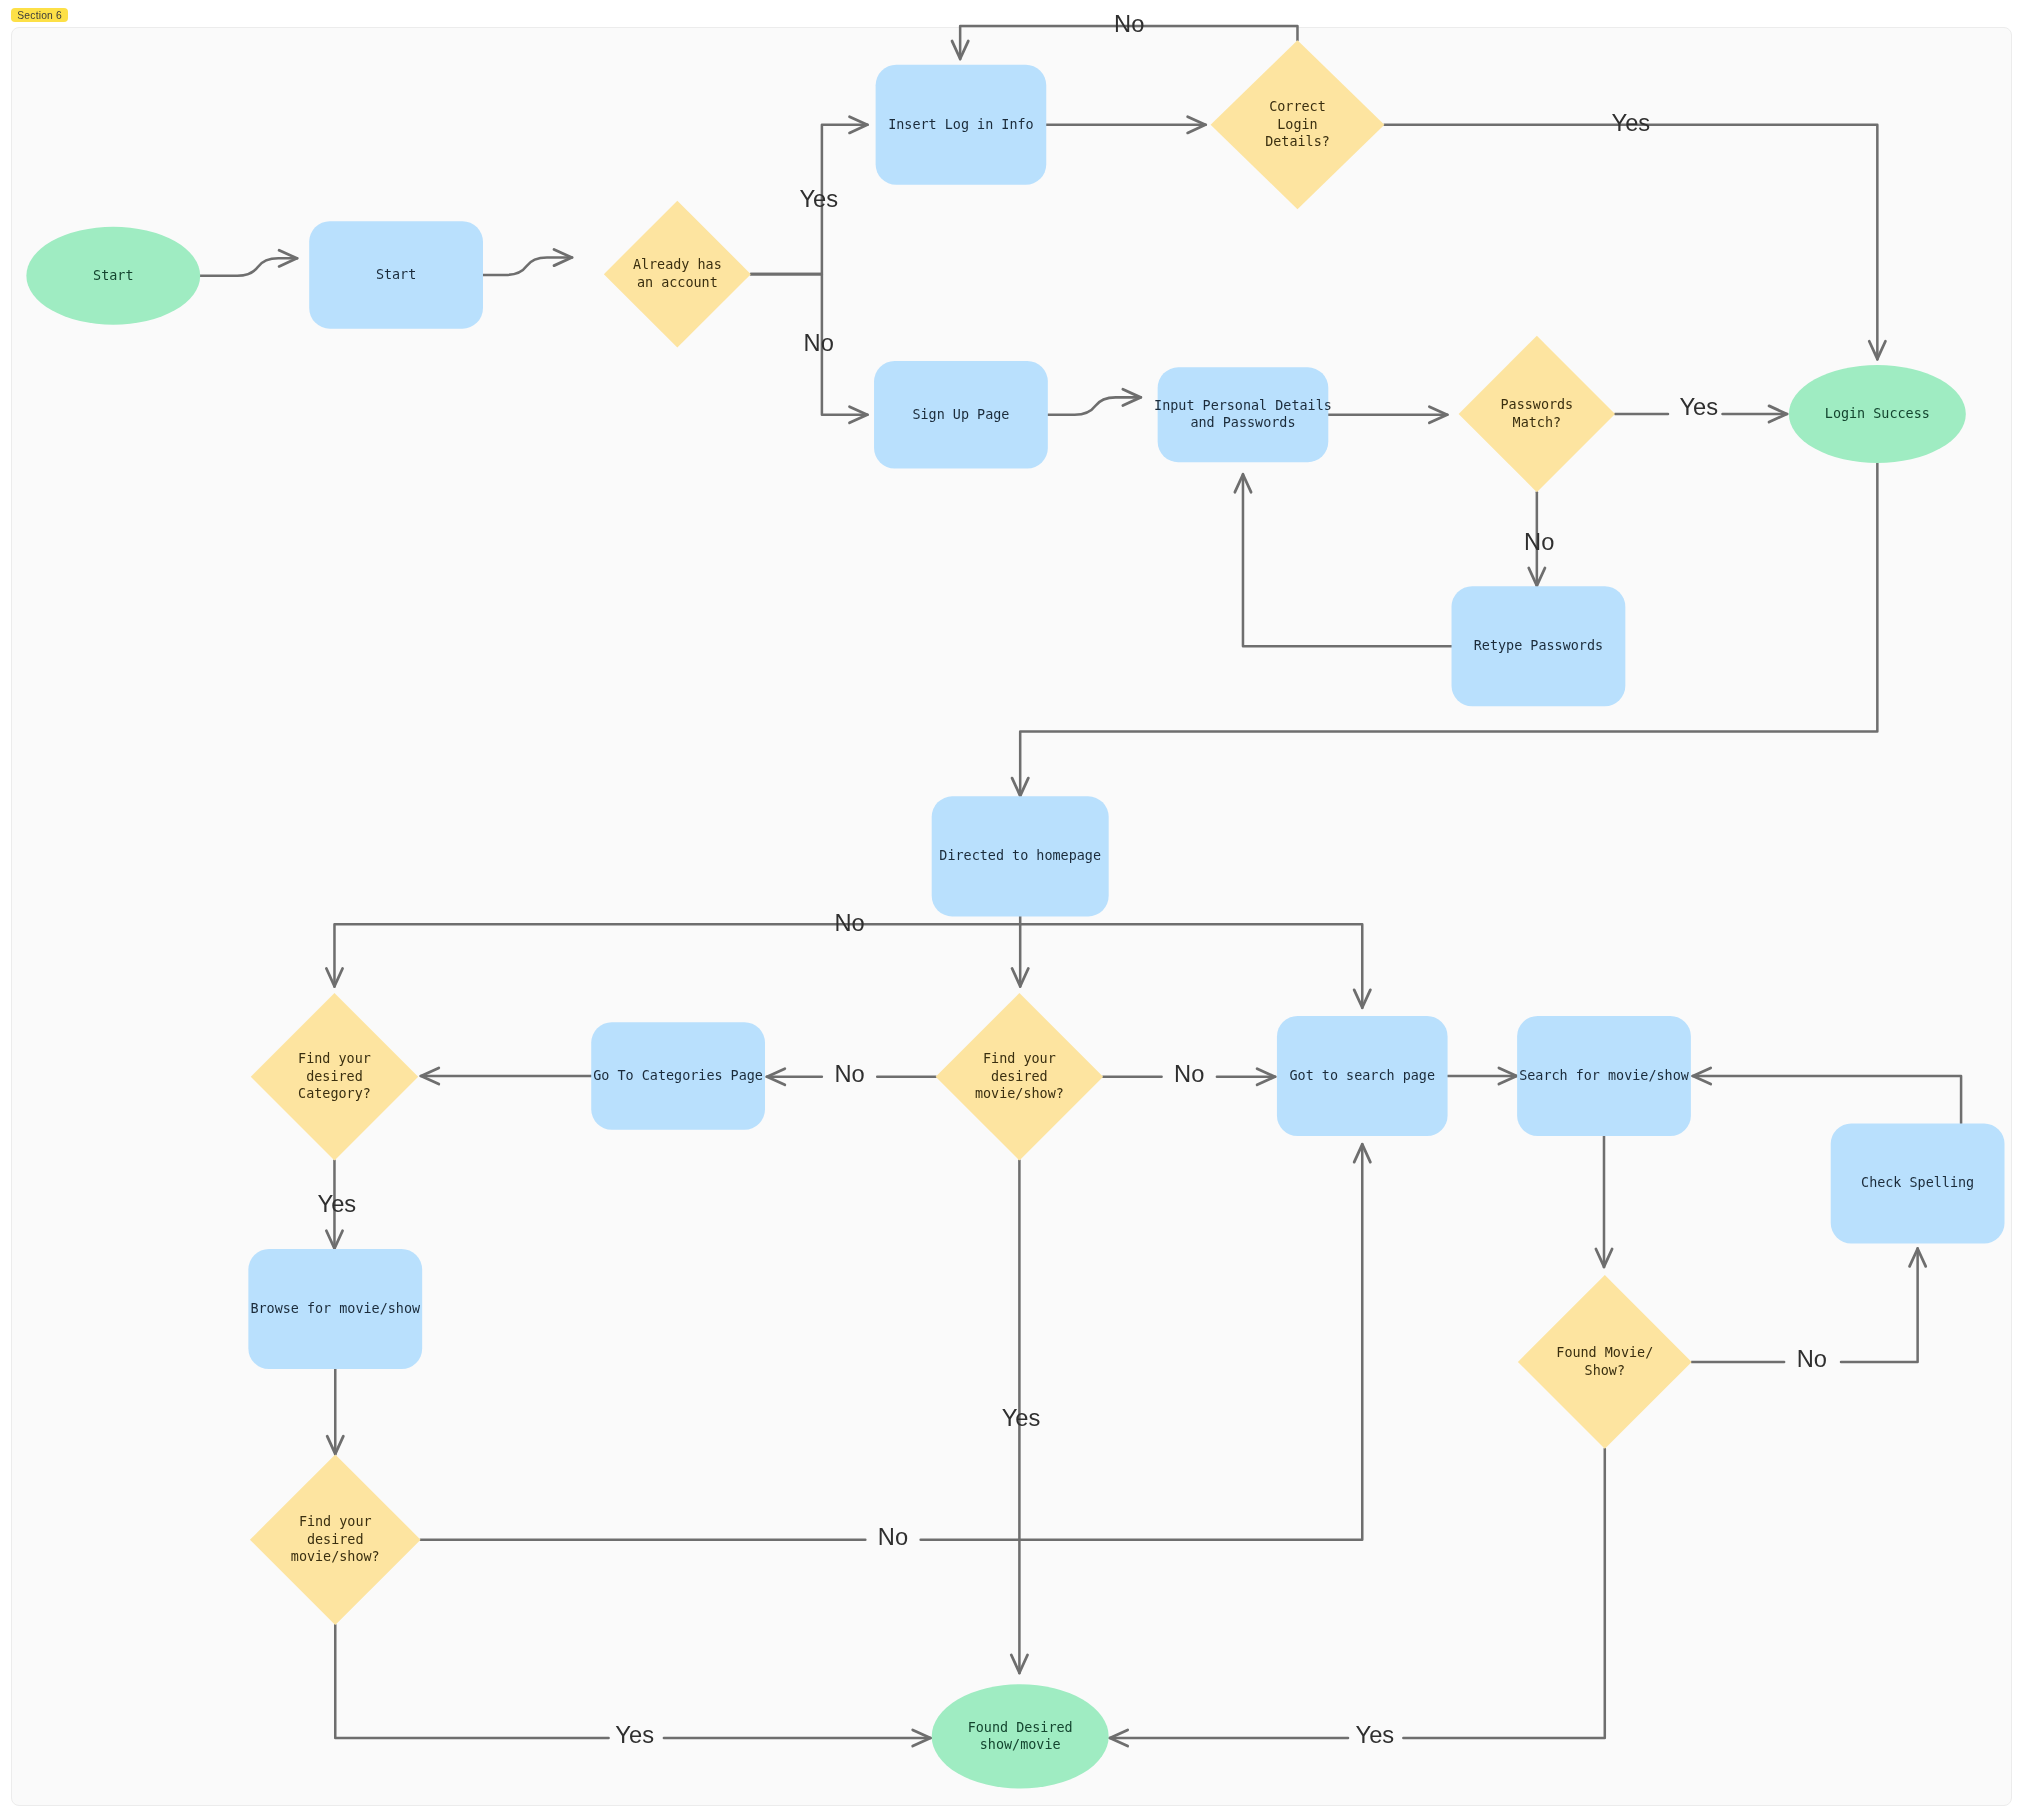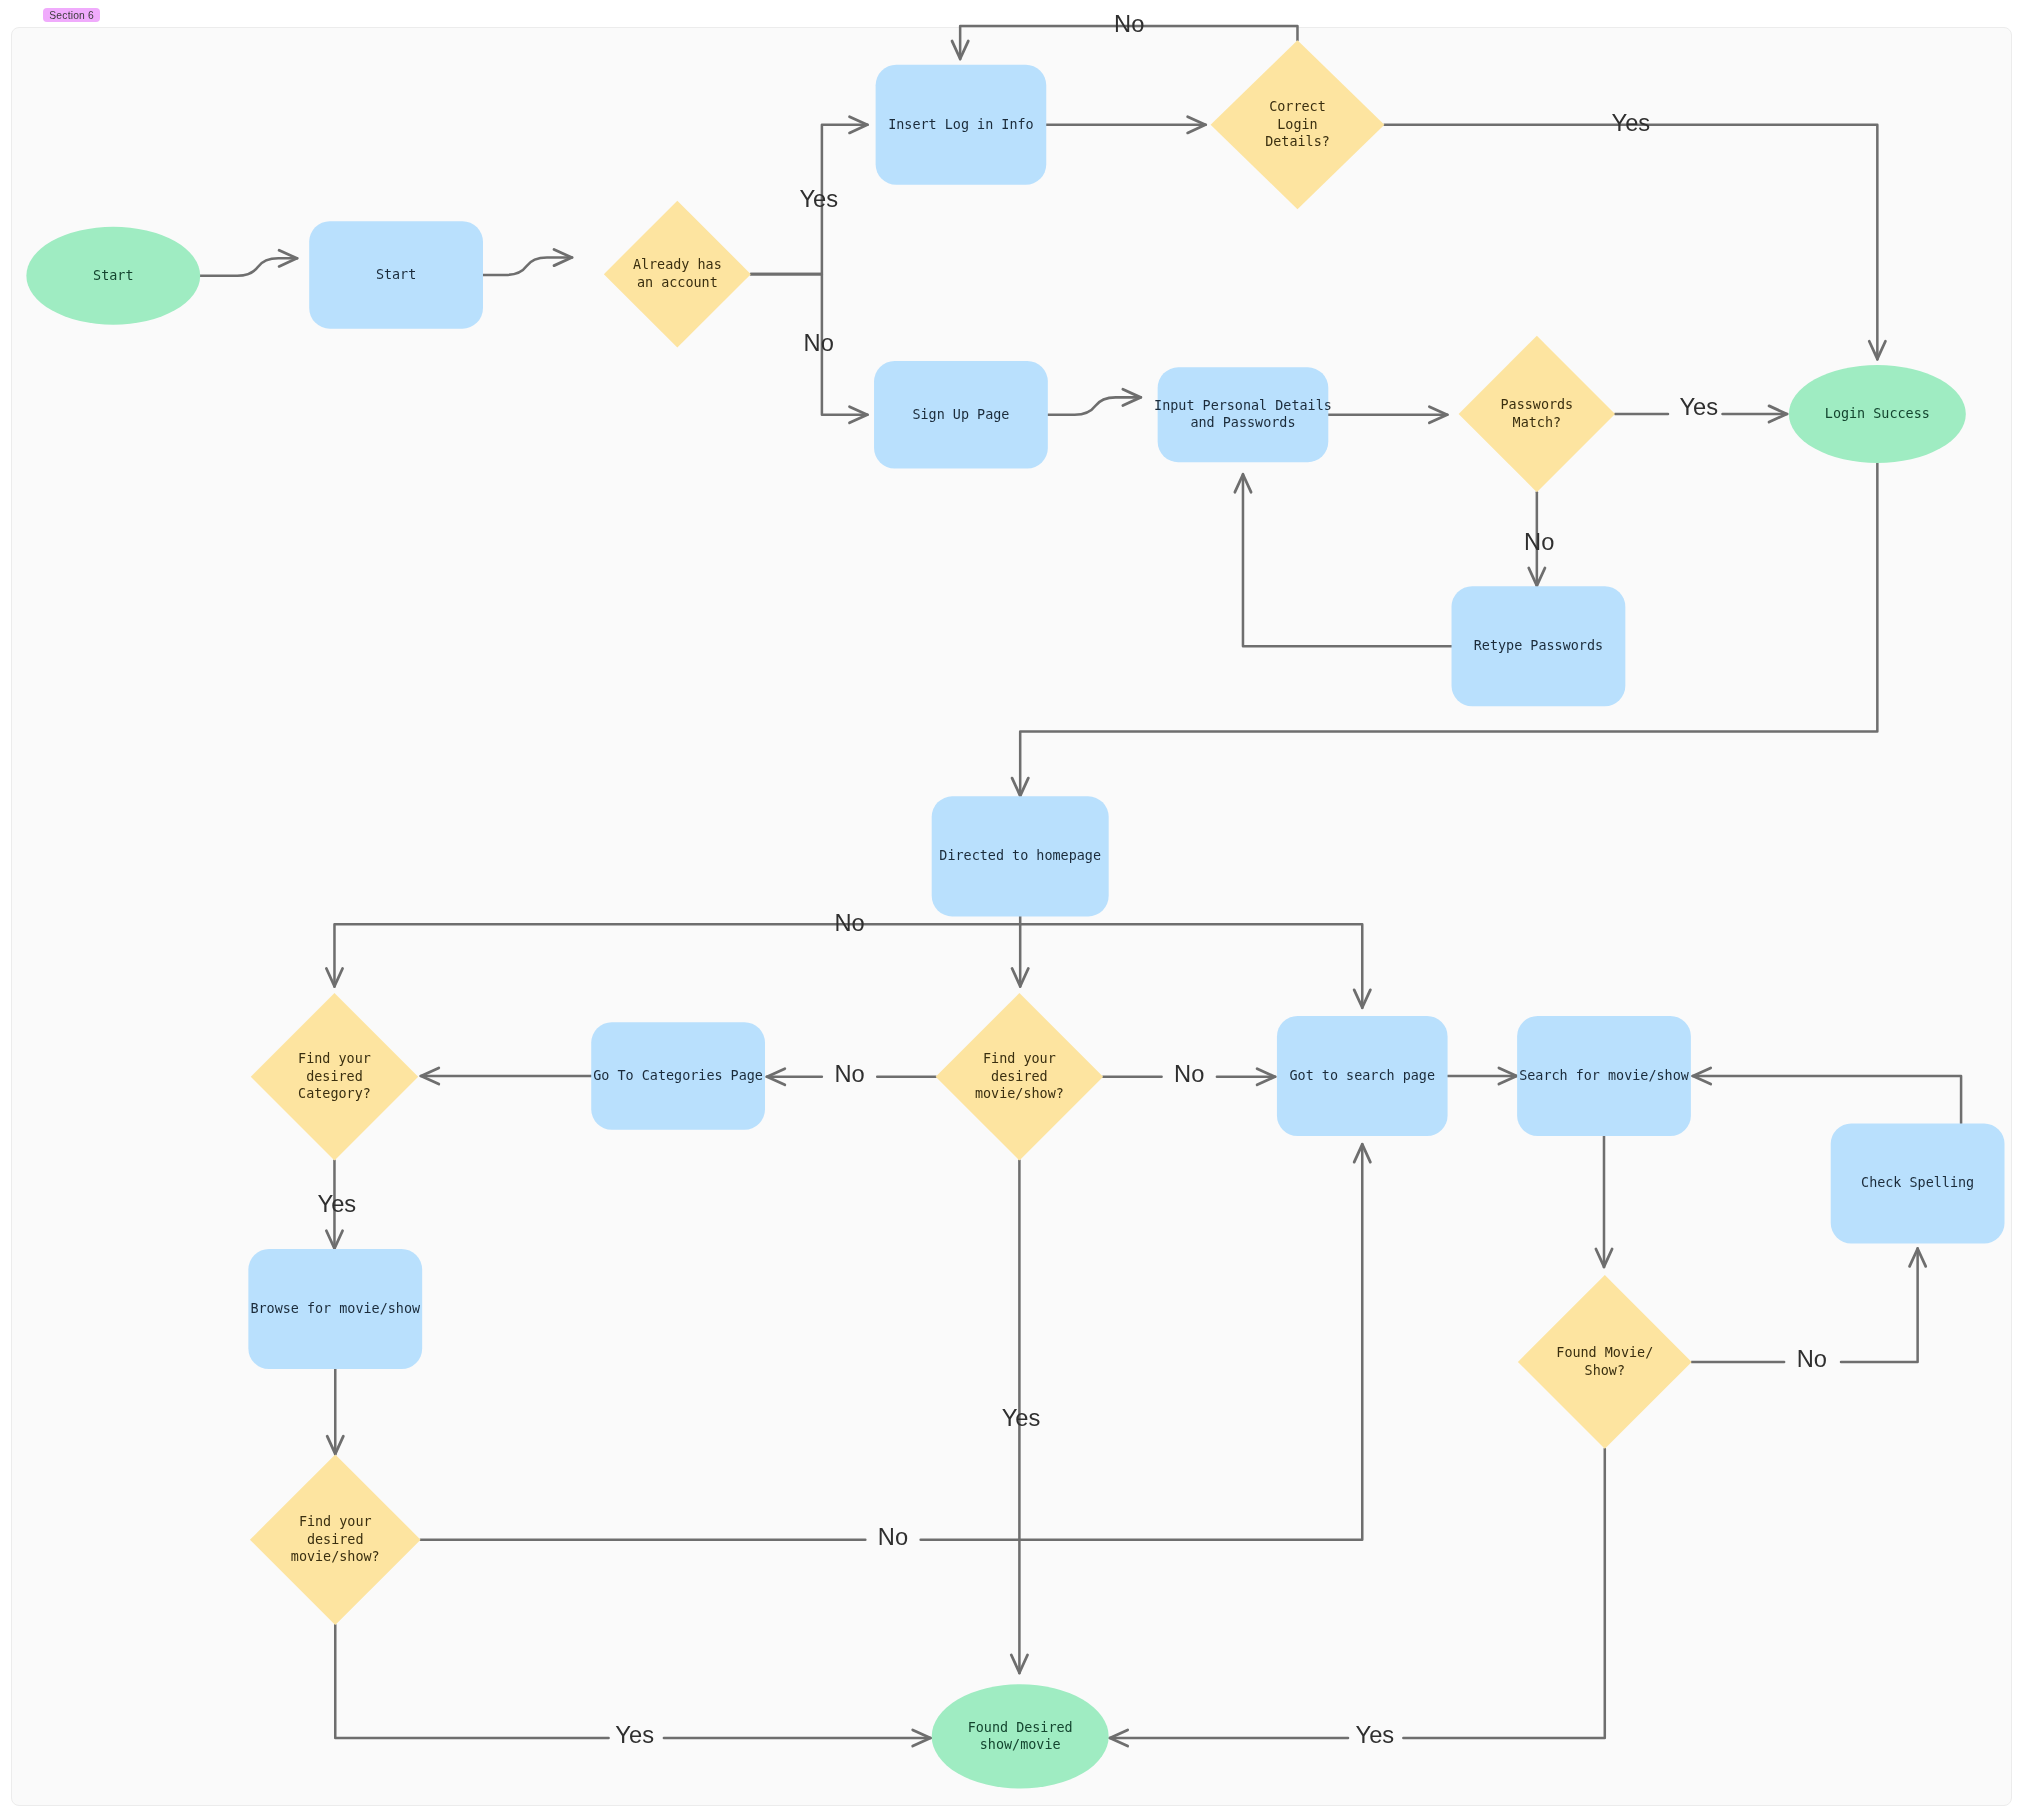--- a/index.html
+++ b/index.html
@@ -14,27 +14,26 @@
     height: 1817px;
     background: #ffffff;
     overflow: hidden;
   }
   #section-chip {
     position: absolute;
     left: 11px;
     top: 8px;
     font-size: 10.3px;
     color: #3b3b3b;
-    background: #f0abfc;
+    background: #fde047;
     border-radius: 4px;
     padding: 1.6px 6.3px;
     font-family: "Liberation Sans", sans-serif;
     z-index: 5;
     letter-spacing: 0.2px;
-    margin-left: 32px;
   }
   #frame {
     position: absolute;
     left: 11px;
     top: 27px;
     width: 2001px;
     height: 1779px;
     background: #fafafa;
     border: 0.8px solid #ececec;
     border-radius: 8px;

